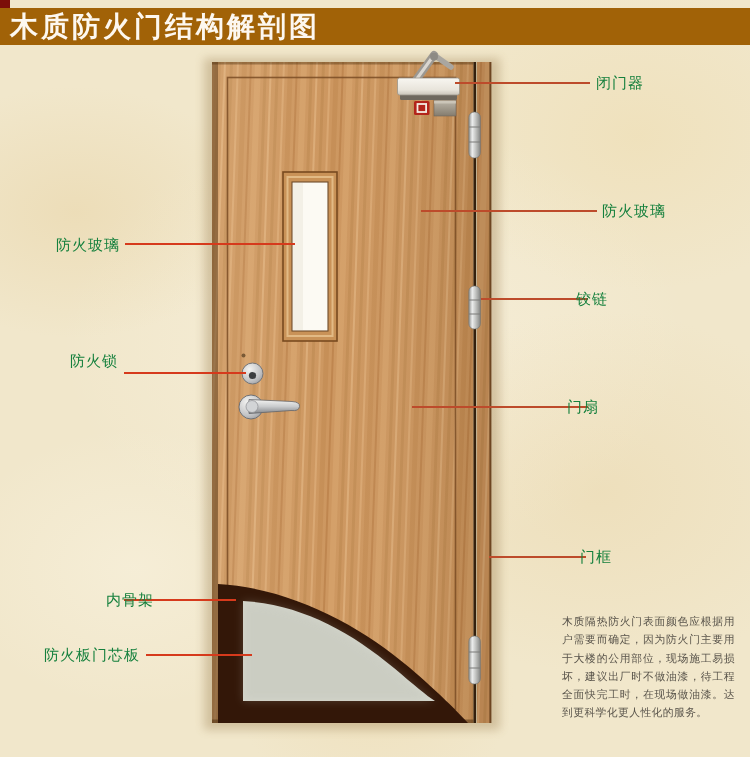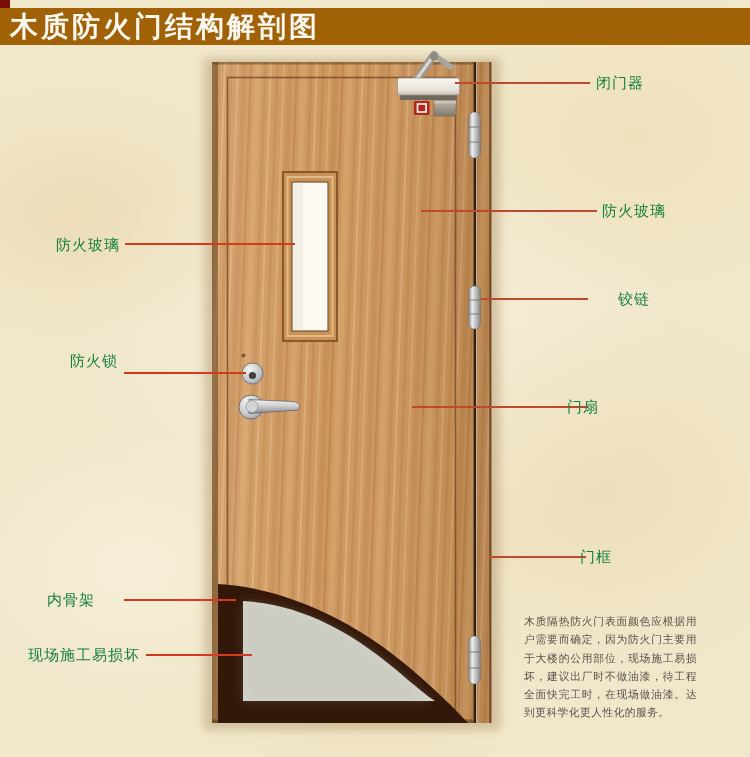--- a/index.html
+++ b/index.html
@@ -27,21 +27,21 @@
   svg.diagram{position:absolute;left:0;top:0;}
   .lead{position:absolute;height:2px;z-index:5;}
   .lead.right-side{background:#bd4b2b;}
   .lead.left-side{background:#d63a1c;}
   .part-label{
     position:absolute;z-index:6;color:#15803d;font-size:15px;letter-spacing:1px;
     white-space:nowrap;font-weight:500;
   }
   .part-label.align-right{text-align:center;}
   .desc{
-    position:absolute;left:524px;top:612px;width:173px;z-index:6;
+    position:absolute;left:562px;top:612px;width:173px;z-index:6;
     font-size:10.8px;line-height:18.3px;color:#59544b;text-align:justify;
     letter-spacing:.4px;
   }
 </style>
 </head>
 <body>
 
 <div class="corner-chip"></div>
 
 <div class="banner">
@@ -181,22 +181,22 @@
 <div class="lead right-side" style="left:481px;top:298px;width:107px;"></div>
 <div class="lead right-side" style="left:412px;top:406px;width:176px;"></div>
 <div class="lead right-side" style="left:489px;top:556px;width:97px;"></div>
 <div class="lead left-side" style="left:125px;top:243px;width:170px;"></div>
 <div class="lead left-side" style="left:124px;top:372px;width:122px;"></div>
 <div class="lead left-side" style="left:124px;top:599px;width:112px;"></div>
 <div class="lead left-side" style="left:146px;top:654px;width:106px;"></div>
 
 <div class="part-label" style="left:596px;top:74px;">闭门器</div>
 <div class="part-label" style="left:602px;top:202px;">防火玻璃</div>
-<div class="part-label" style="left:618px;top:290px;">铰链</div>
+<div class="part-label" style="left:576px;top:290px;">铰链</div>
 <div class="part-label" style="left:567px;top:398px;">门扇</div>
 <div class="part-label" style="left:580px;top:548px;">门框</div>
 
 <div class="part-label align-right" style="right:630px;top:236px;">防火玻璃</div>
 <div class="part-label align-right" style="right:632px;top:352px;">防火锁</div>
-<div class="part-label align-right" style="right:655px;top:591px;">内骨架</div>
-<div class="part-label align-right" style="right:610px;top:646px;">现场施工易损坏</div>
+<div class="part-label align-right" style="right:596px;top:591px;">内骨架</div>
+<div class="part-label align-right" style="right:610px;top:646px;">防火板门芯板</div>
 
 <div class="desc">木质隔热防火门表面颜色应根据用户需要而确定，因为防火门主要用于大楼的公用部位，现场施工易损坏，建议出厂时不做油漆，待工程全面快完工时，在现场做油漆。达到更科学化更人性化的服务。</div>
 
 </body></html>

